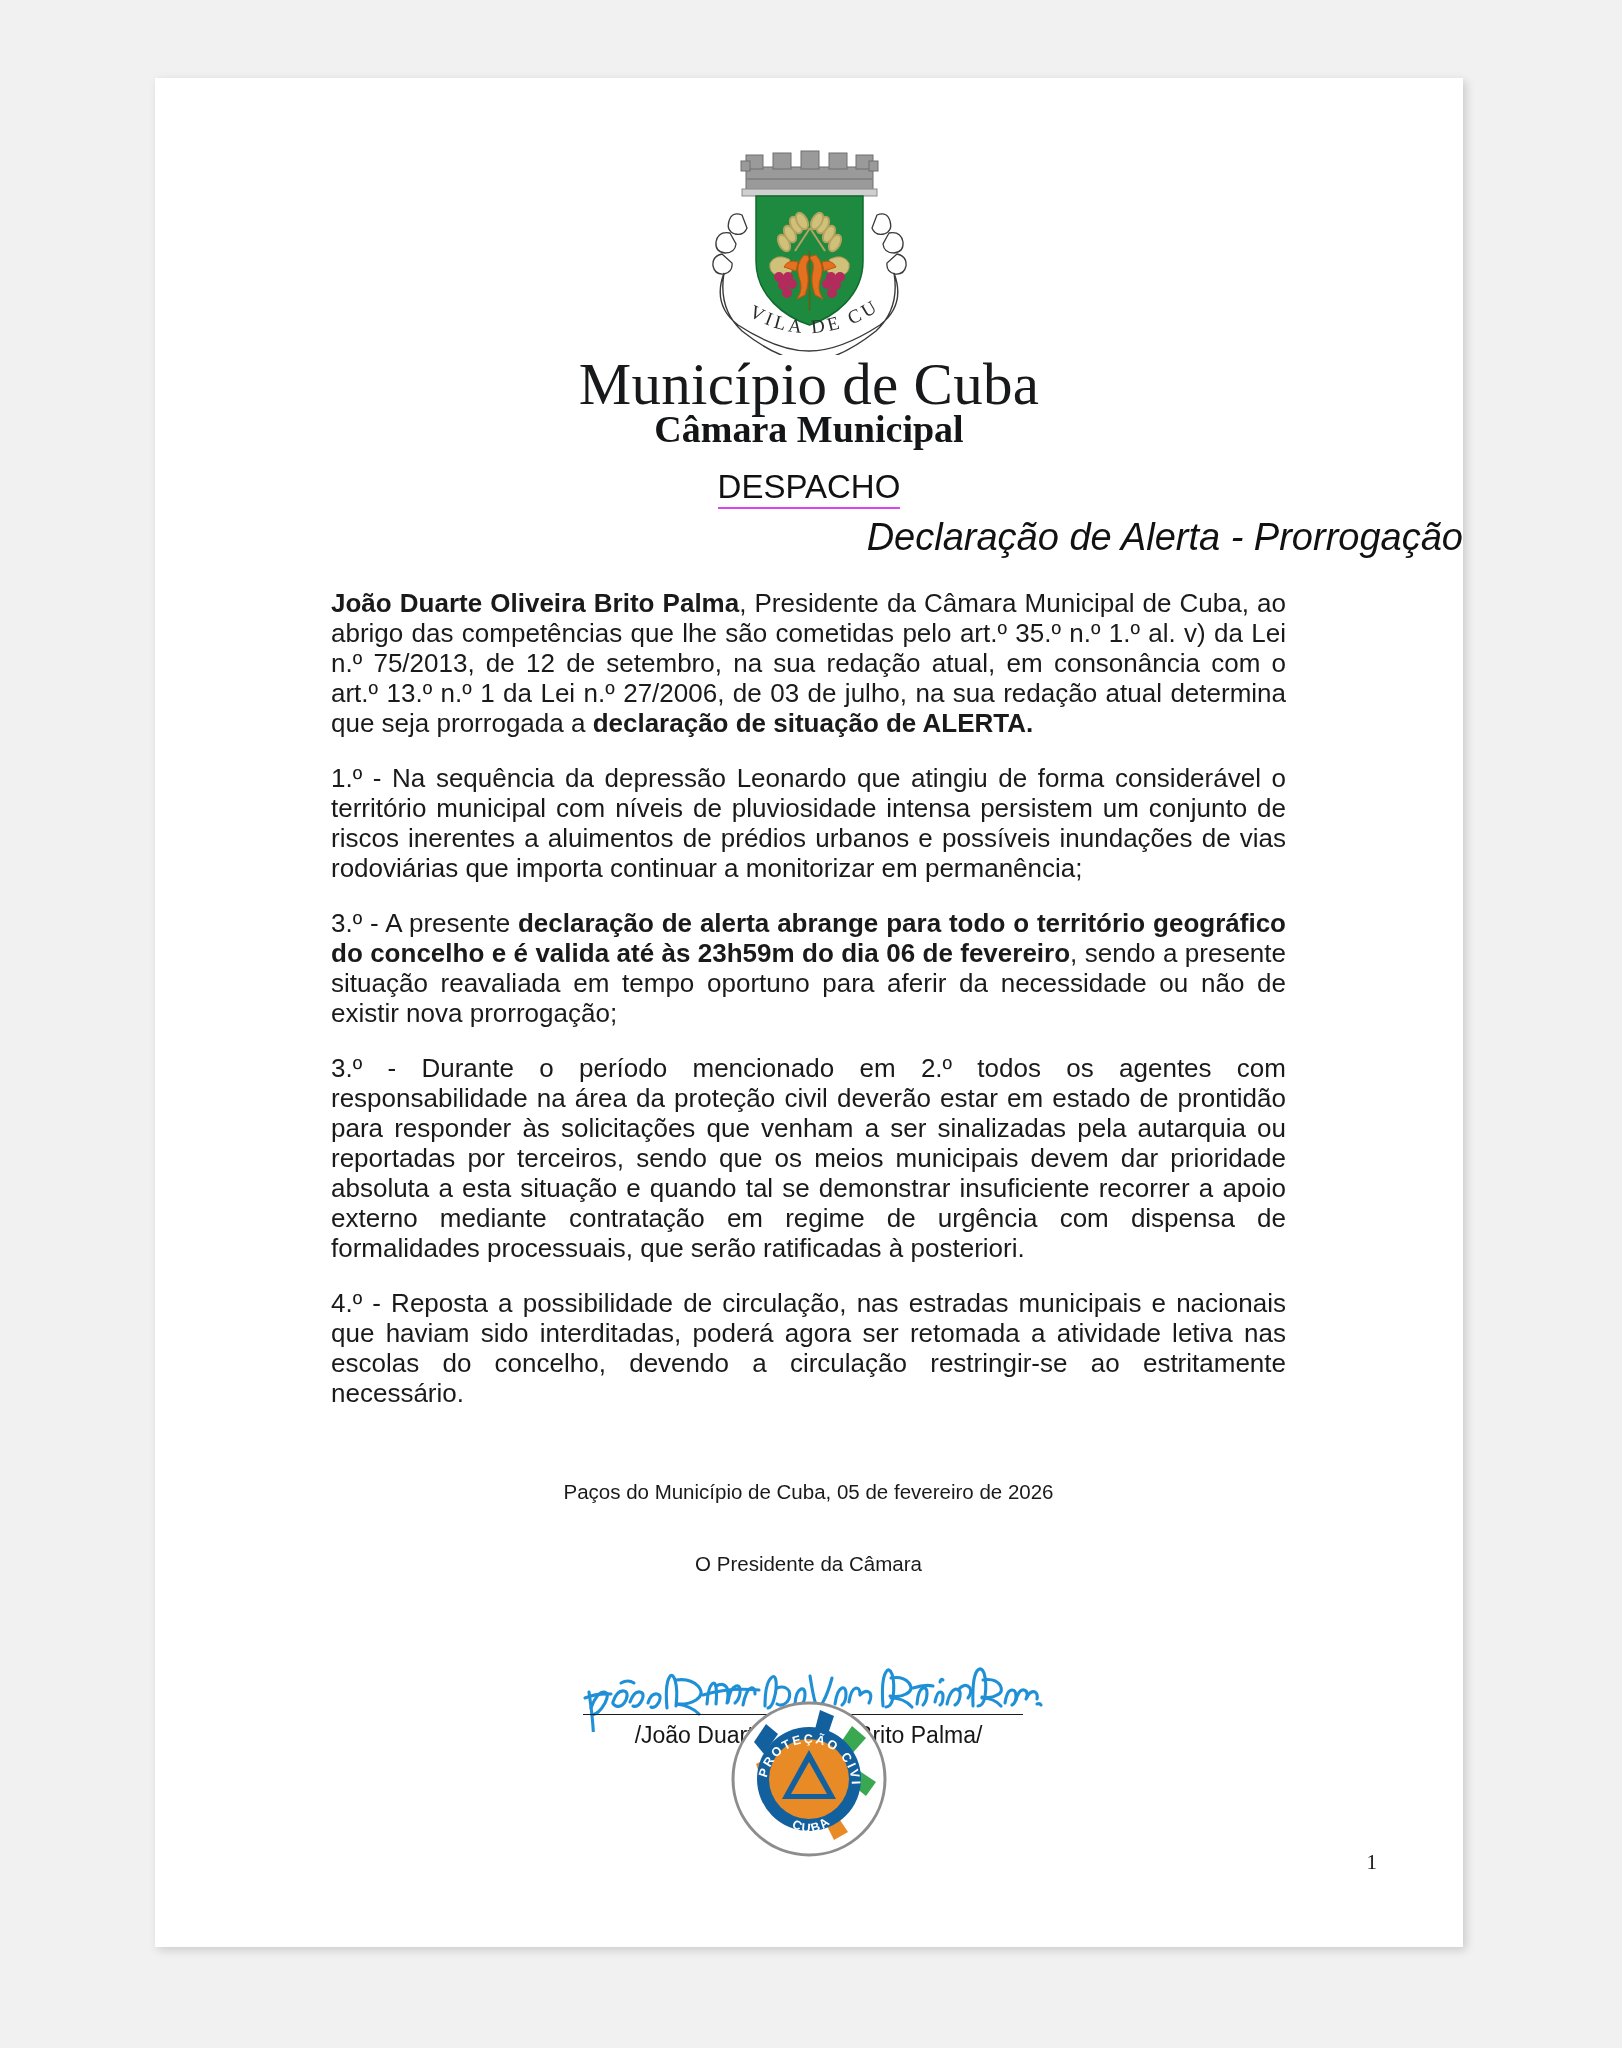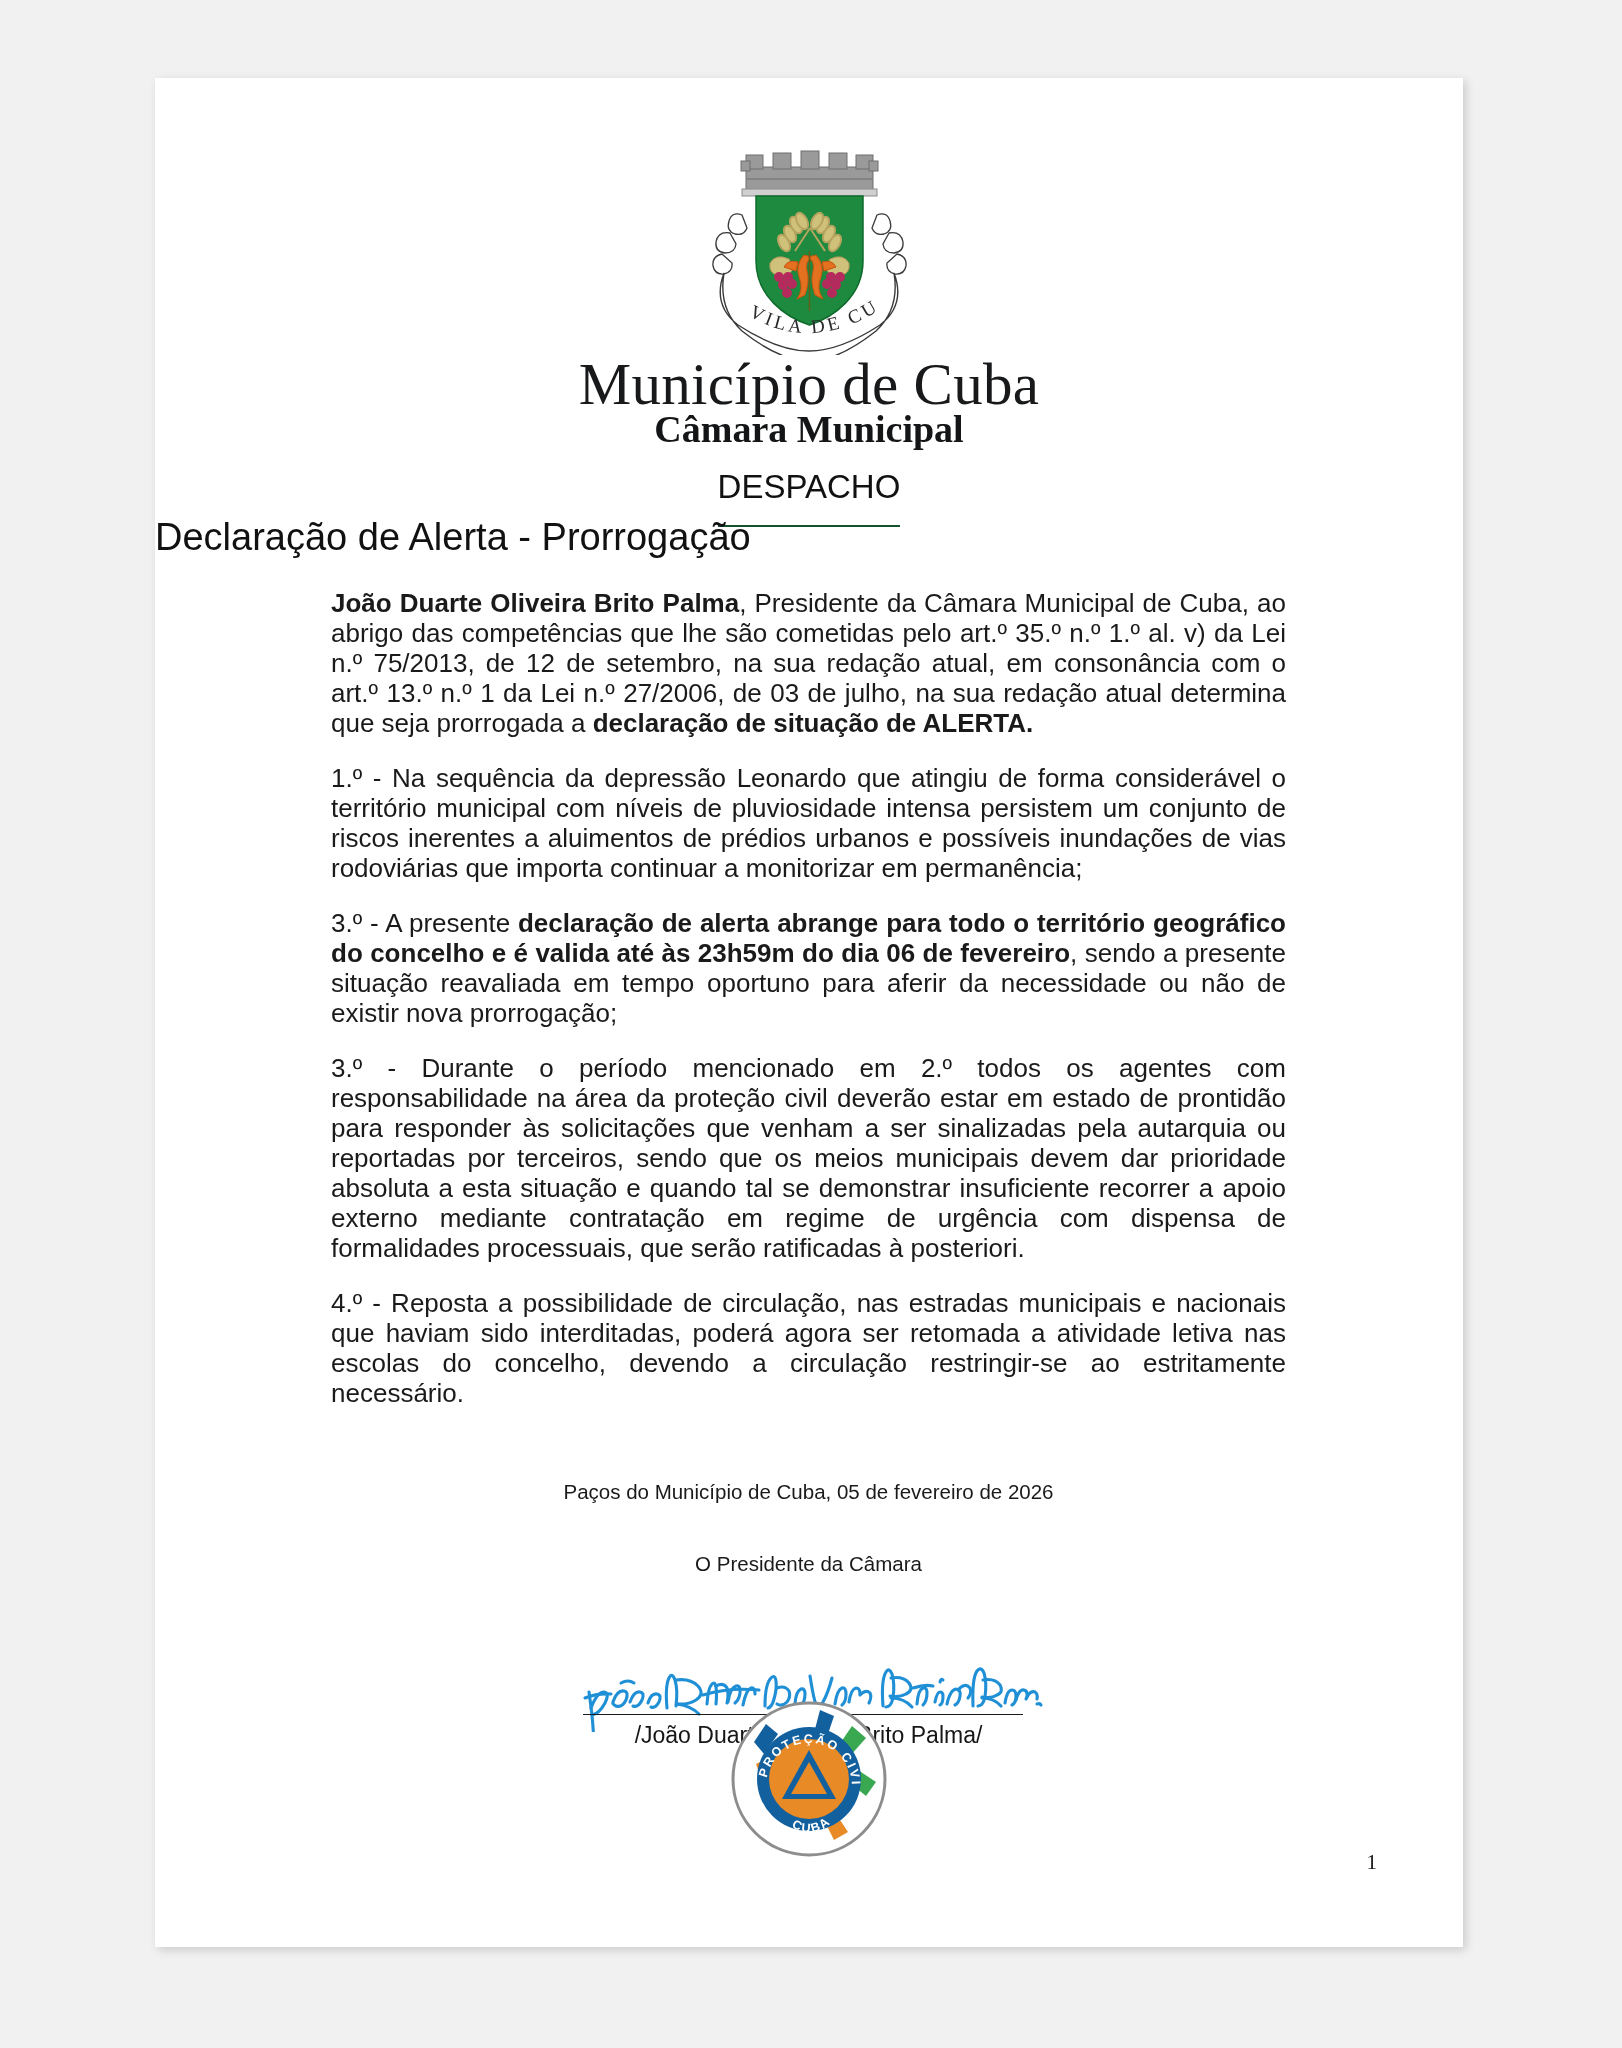--- a/index.html
+++ b/index.html
@@ -70,31 +70,32 @@
   .despacho {
     position: absolute;
     top: 392px;
     left: 0; right: 0;
     text-align: center;
     font-size: 33px;
     line-height: 1;
     color: #111;
   }
   .despacho span {
-    border-bottom: 2px solid #14532d;
-    padding-bottom: 20px;
+    border-bottom: 2px solid #d946ef;
+    padding-bottom: 2px;
   }
   .subtitle {
     position: absolute;
     top: 440px;
     left: 0; right: 0;
-    text-align: left;
+    text-align: right;
     font-size: 38px;
     line-height: 1;
     color: #111;
+    font-style: italic;
   }
 
   
   .body {
     position: absolute;
     left: 176px;
     top: 510px;
     width: 955px;
     font-size: 26px;
     line-height: 30px;

